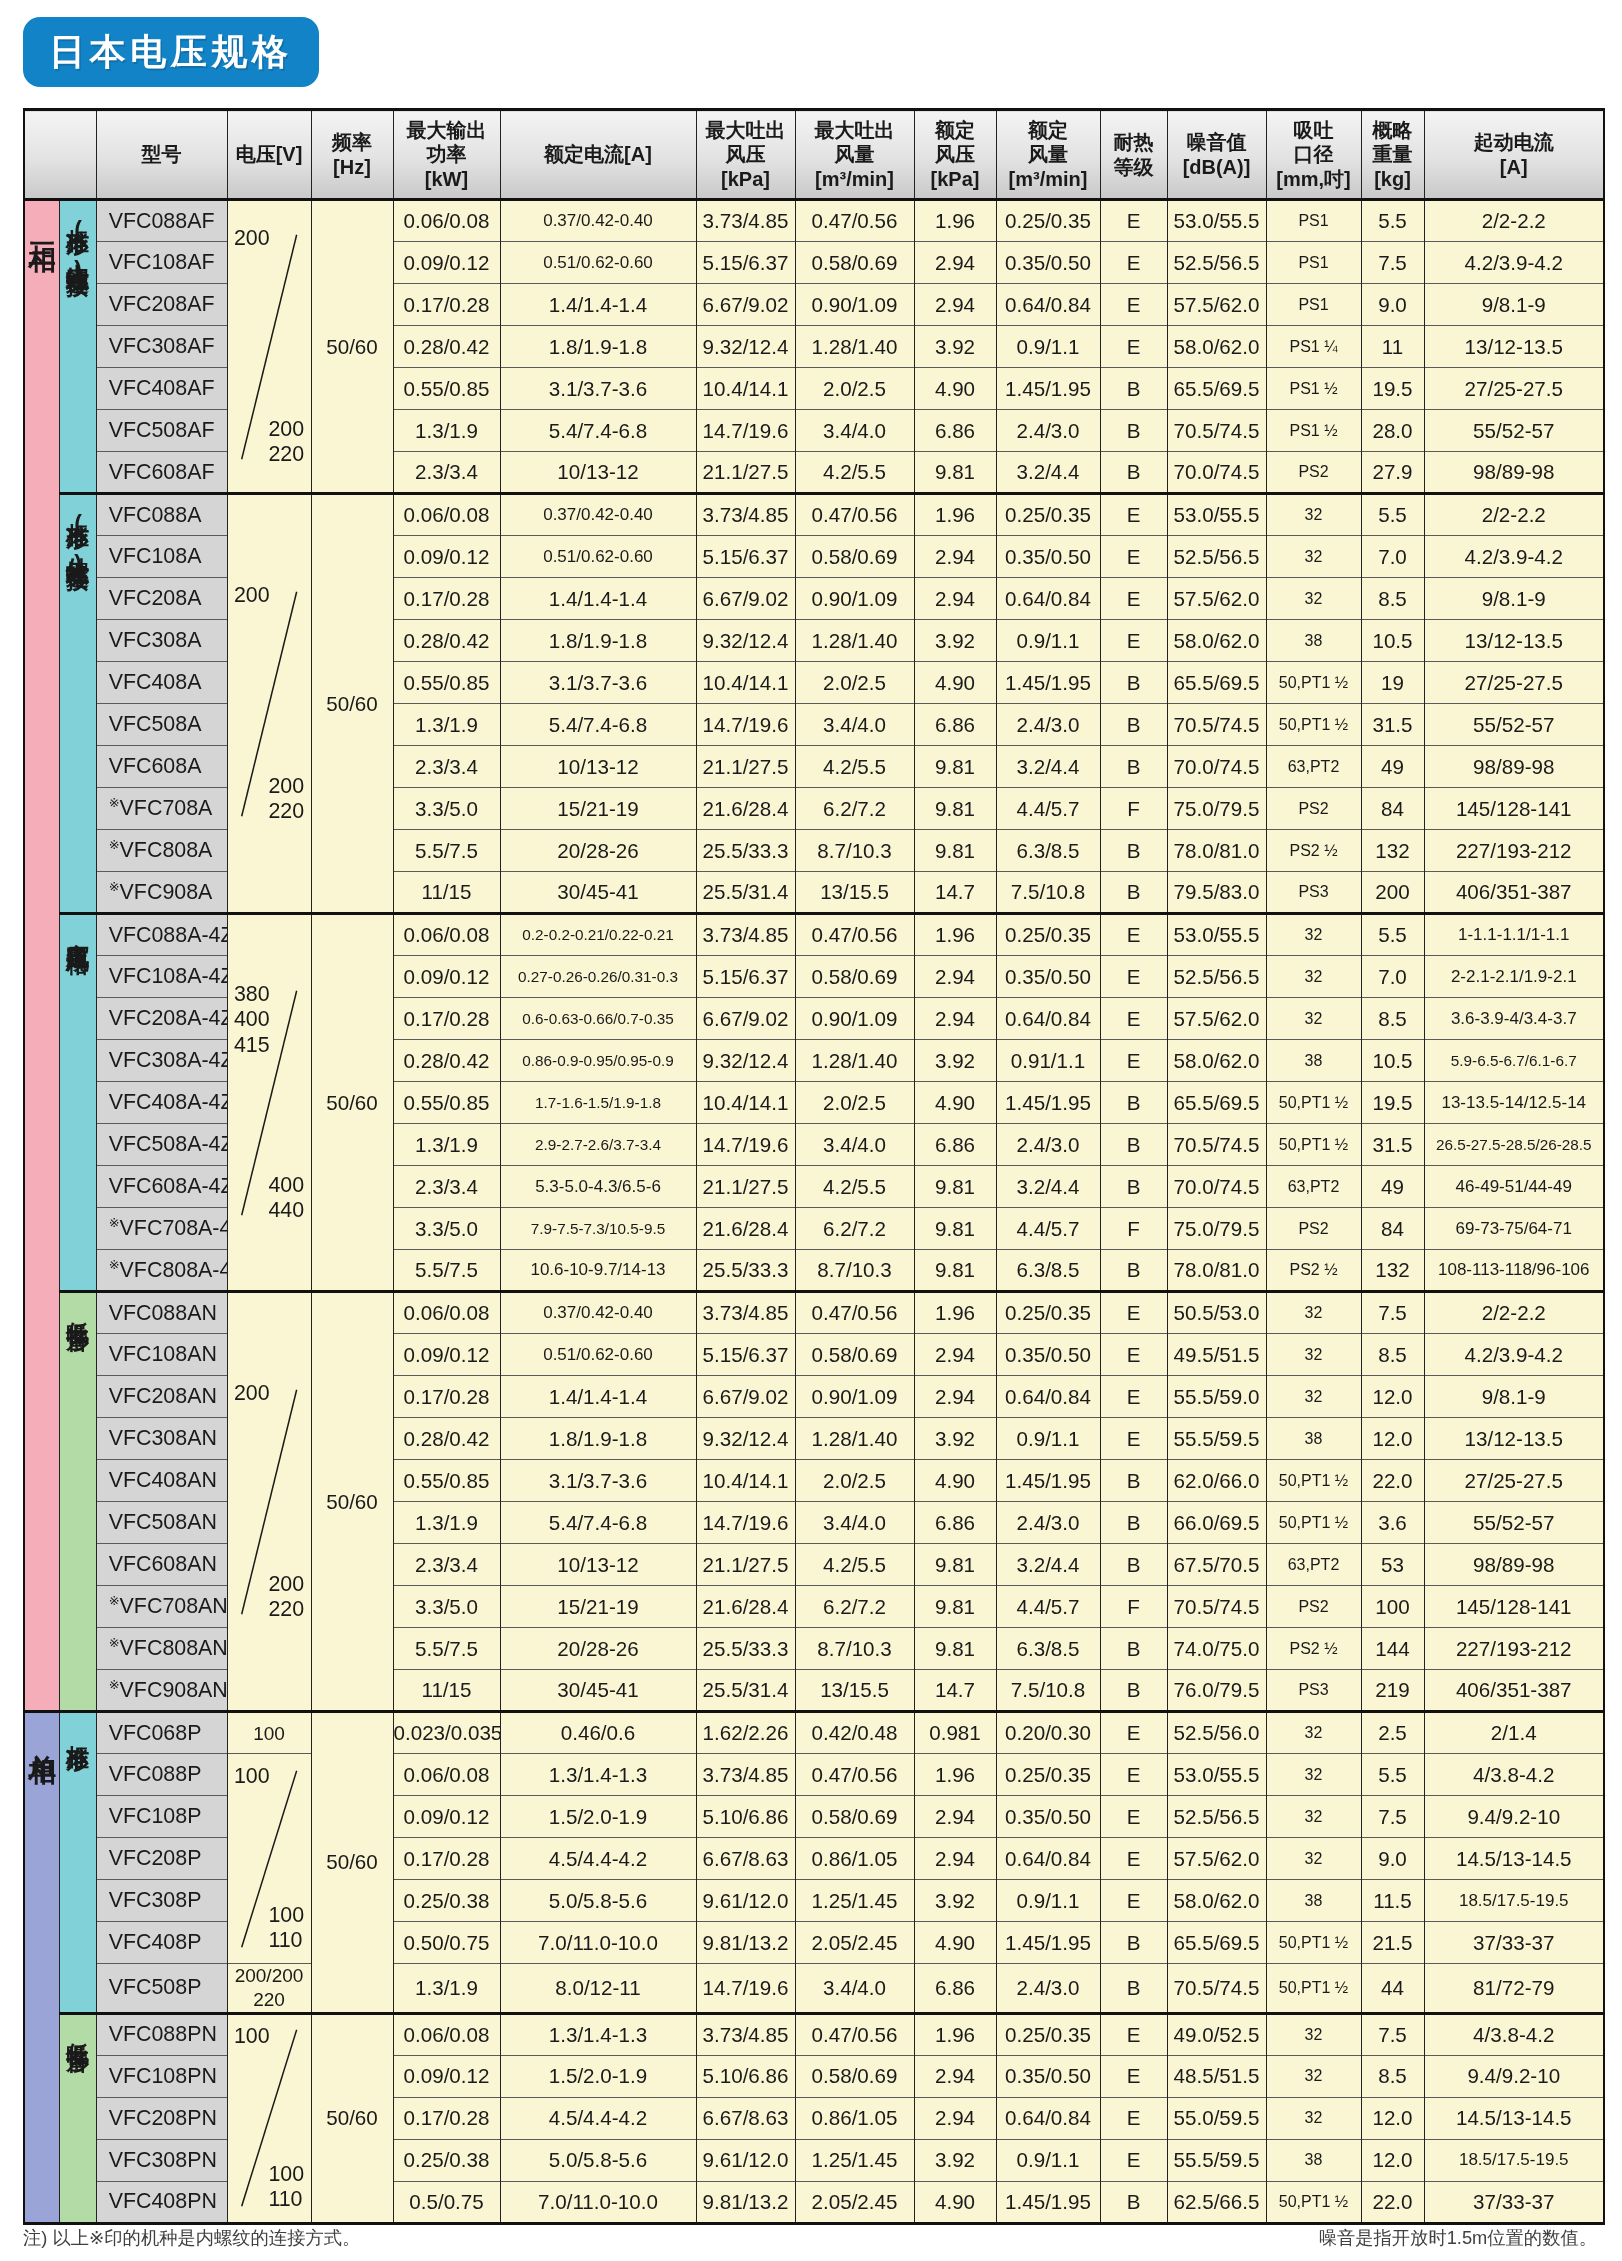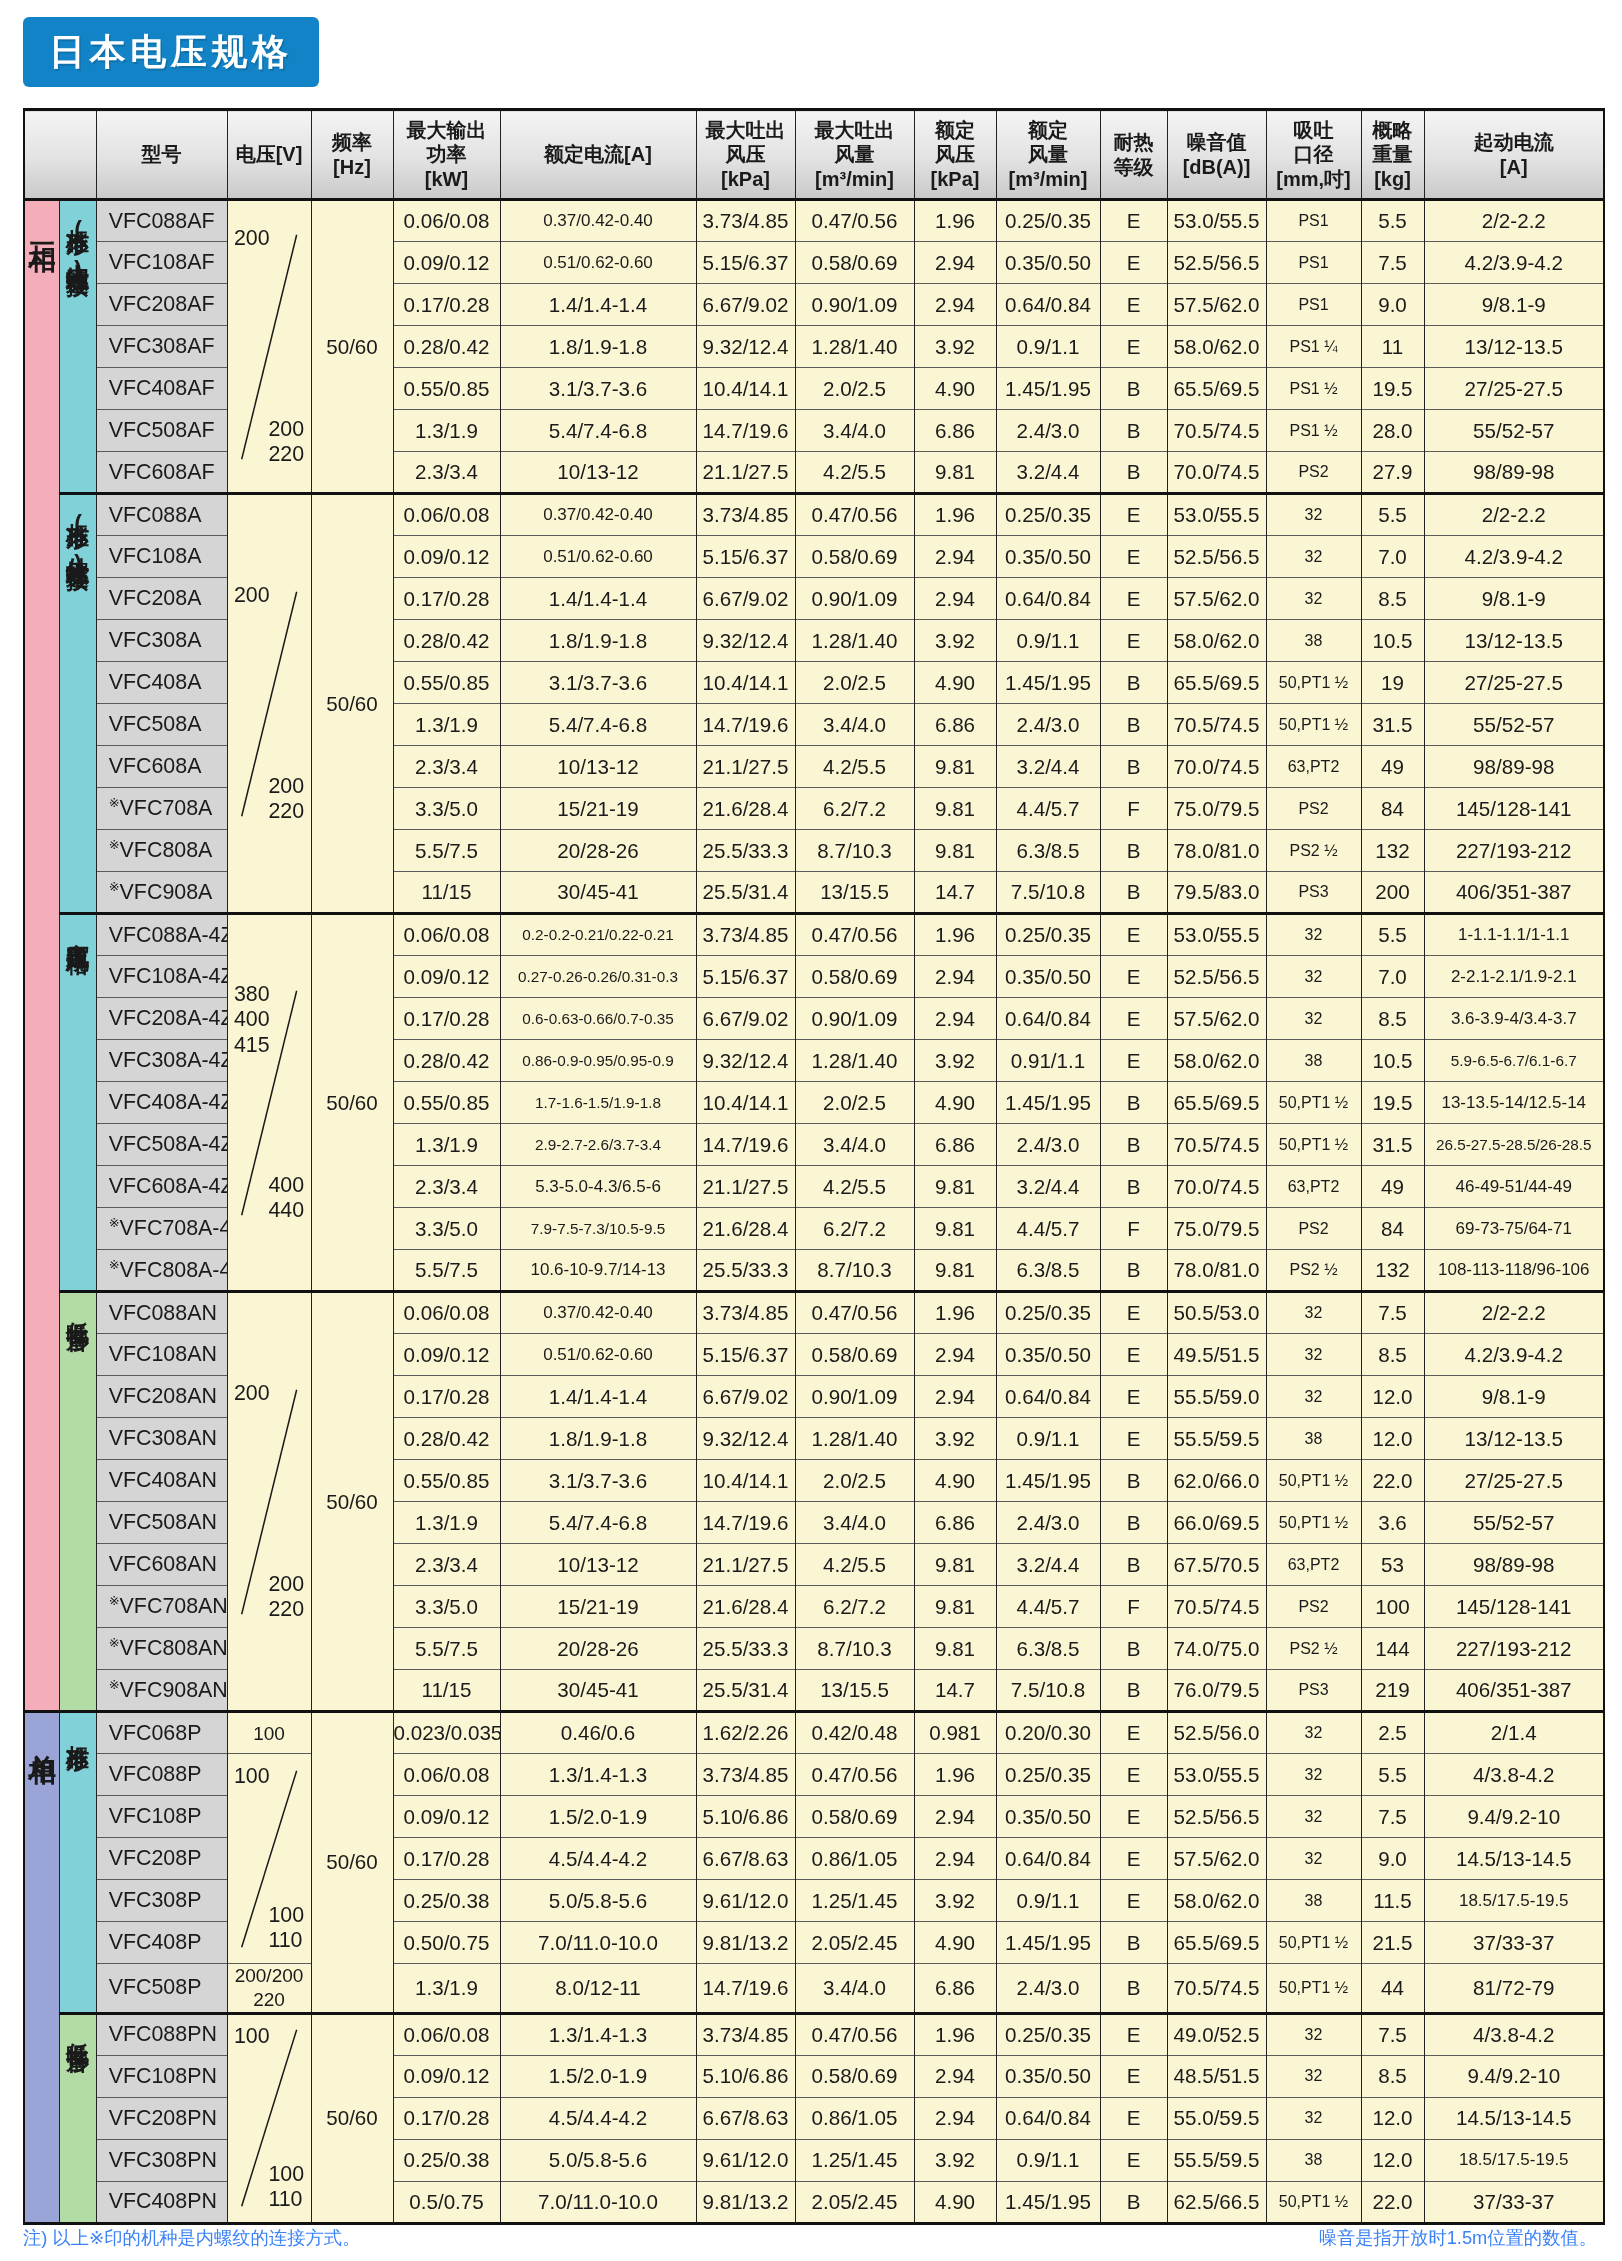--- a/index.html
+++ b/index.html
@@ -3,21 +3,21 @@
 <meta charset="utf-8">
 <style>
   html,body { margin:0; padding:0; background:#ffffff; }
   .page {
     position:relative; width:1623px; height:2261px; background:#ffffff; overflow:hidden;
     font-family:"Liberation Sans","DejaVu Sans",sans-serif; color:#1a1a1a;
   }
   .title-badge {
     position:absolute; left:23px; top:17px;
     background:#1283C6; color:#ffffff;
-    border-radius:6px; padding:10.7px 26px;
+    border-radius:17px; padding:10.7px 26px;
     font-size:36px; font-weight:bold; letter-spacing:4.6px;
     text-shadow:1.5px 1.5px 0 rgba(0,0,0,0.15);
   }
   .table-wrap { position:absolute; left:23px; top:108px; }
   table.spec {
     border-collapse:collapse; table-layout:fixed; width:1581px;
     border:2.3px solid #111; border-top:3.8px solid #111; border-bottom:3.8px solid #111;
   }
   thead tr { height:90px; }
   tbody tr { height:42px; }
@@ -42,21 +42,21 @@
   td.data { background:#FAF6D3; font-size:20.6px; text-align:center; vertical-align:middle; white-space:nowrap; }
   td.data.sm { font-size:17px; }
   td.data.xs { font-size:15.3px; }
   td.data.port { font-size:16px; }
   td.vcell { vertical-align:middle; }
   .stack { display:inline-block; font-size:19px; line-height:1.25; white-space:pre-line; text-align:center; }
   .diag { position:relative; width:92%; margin:0 auto; }
   .diag-svg { position:absolute; left:0; top:0; width:100%; height:100%; }
   .dtop { position:absolute; left:3.1px; top:1.5px; font-size:21.4px; line-height:1.18; white-space:pre-line; text-align:left; }
   .dbot { position:absolute; right:3.1px; bottom:1.5px; font-size:21.4px; line-height:1.18; white-space:pre-line; text-align:left; }
-  .note { position:absolute; bottom:10.7px; font-size:18.3px; color:#3b82f6; }
+  .note { position:absolute; bottom:10.7px; font-size:18.3px; color:#404040; }
   .note-left { left:23px; }
   .note-right { right:26px;padding-left:24px; }
 </style>
 </head>
 <body>
 
 <div class="page">
   <div class="title-badge">日本电压规格</div>
 
   <div class="table-wrap">

